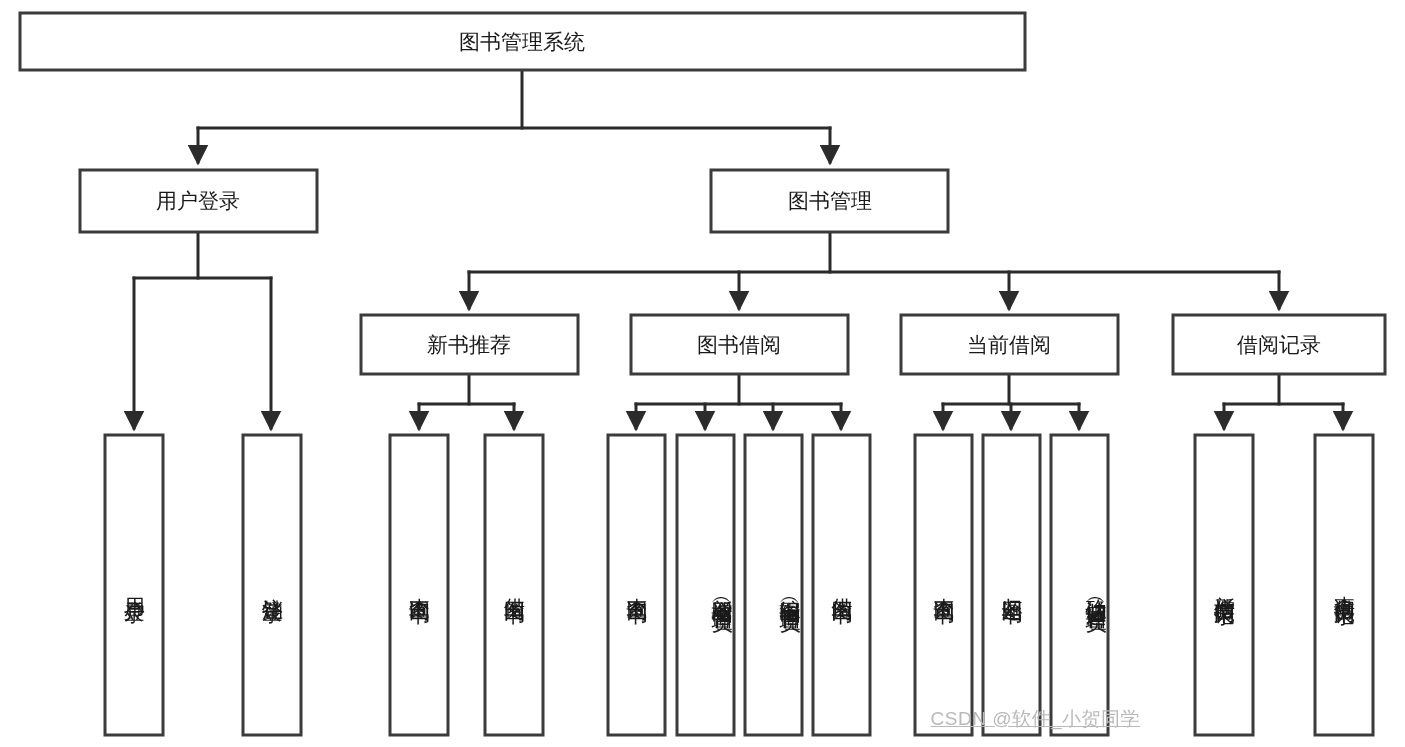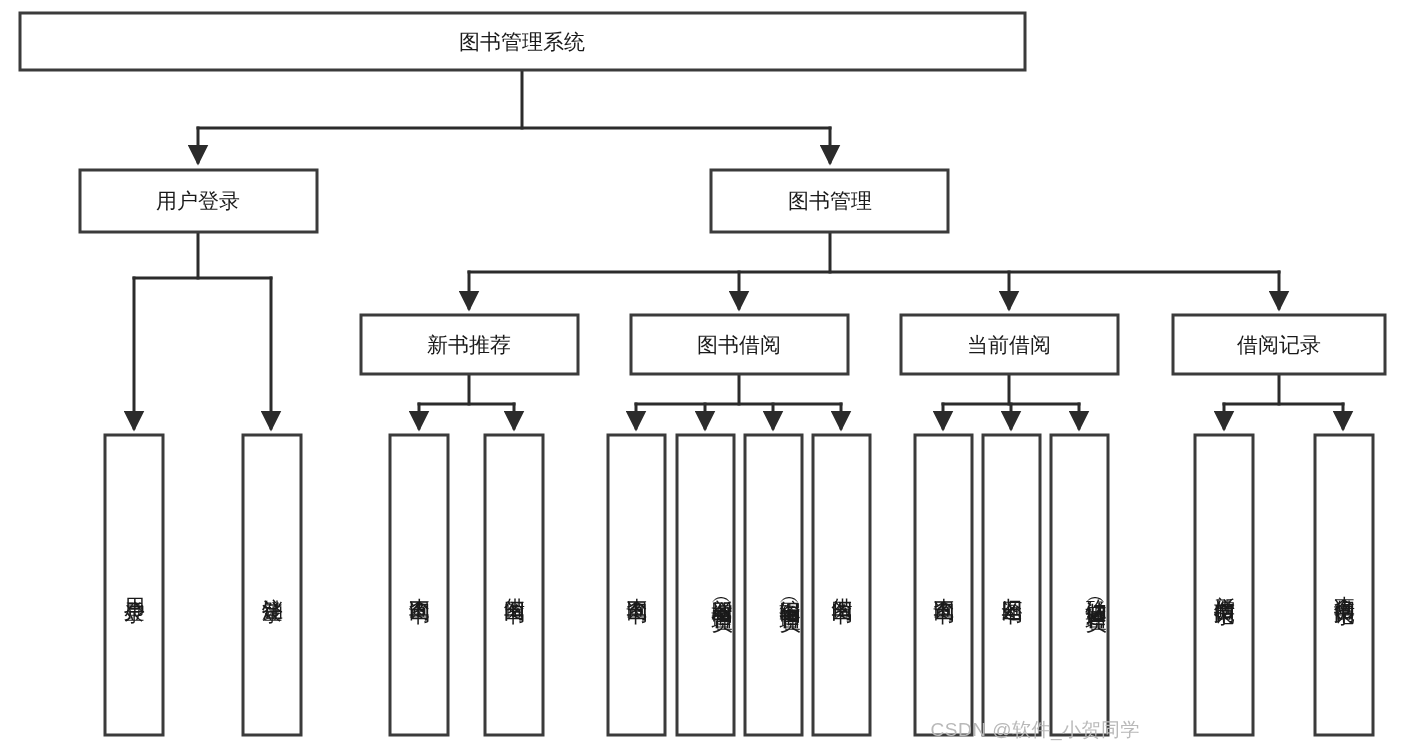--- a/index.html
+++ b/index.html
@@ -24,24 +24,25 @@
     line-height:1.18;
     color:#1a1a1a;
     letter-spacing:2px;
     display:flex;
     align-items:center;
     justify-content:center;
     white-space:nowrap;
     pointer-events:none;
   }
   .watermark{
-    position:absolute;right:16px;bottom:4px;
+    position:absolute;right:16px;bottom:15px;
     font-family:"Liberation Sans","DejaVu Sans",sans-serif;
     font-size:19px;color:#b9b9b9;letter-spacing:0.5px;
     white-space:nowrap;
+    text-decoration:underline;
   }
 </style>
 </head>
 <body>
 
 <div id="diagram-root">
 
   <svg id="flow" viewBox="0 0 1405 747">
     <defs>
       <marker id="arrow" viewBox="0 0 12 12" refX="10" refY="6" markerWidth="7" markerHeight="7" orient="auto-start-reverse">

